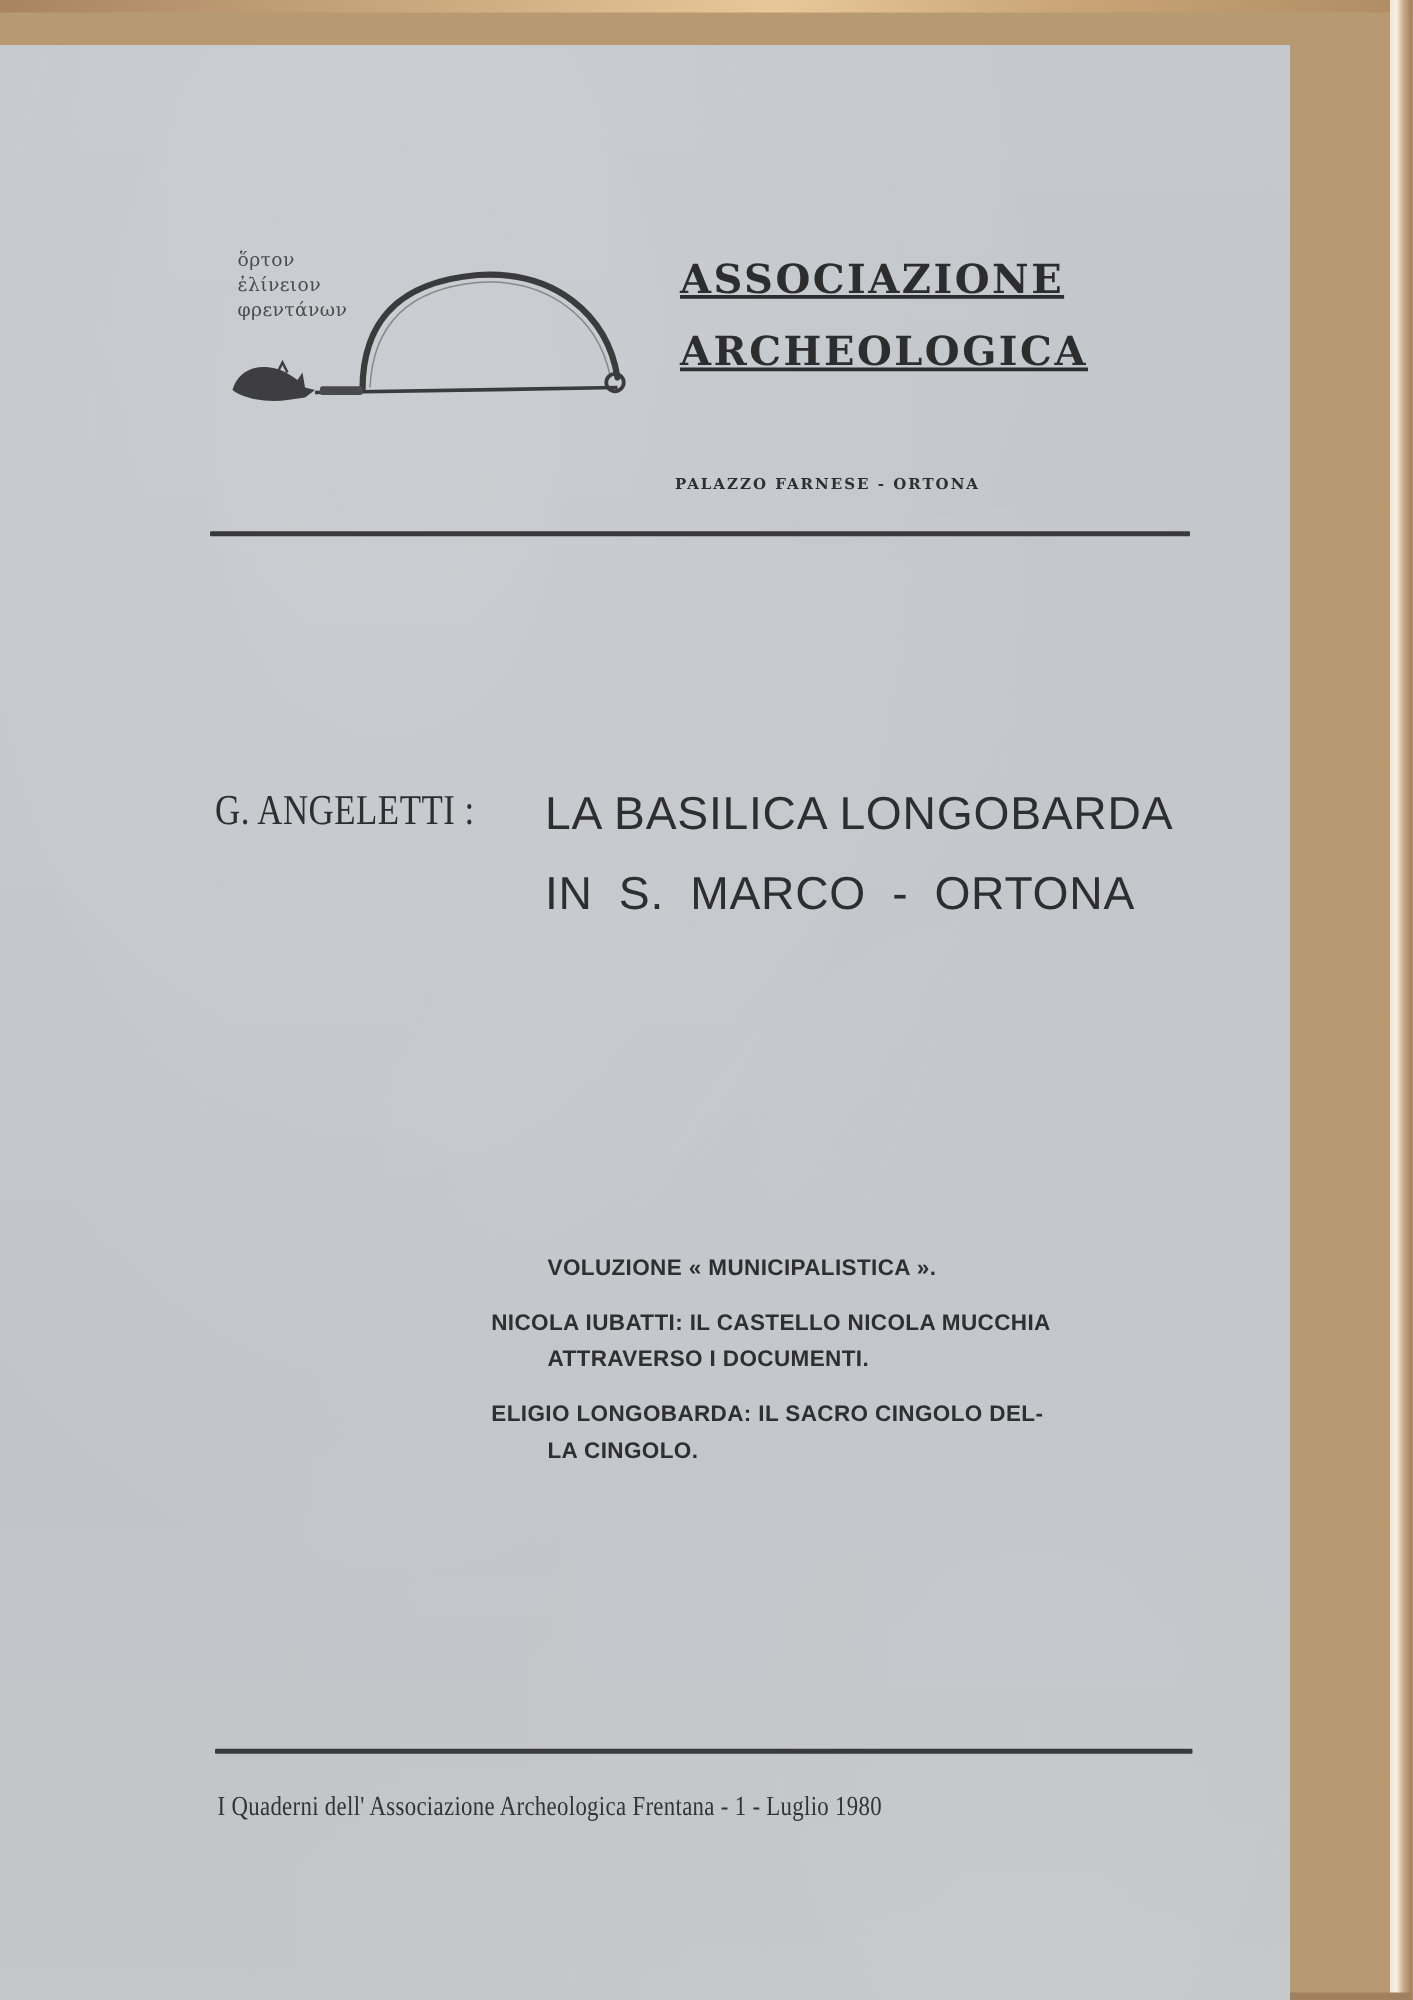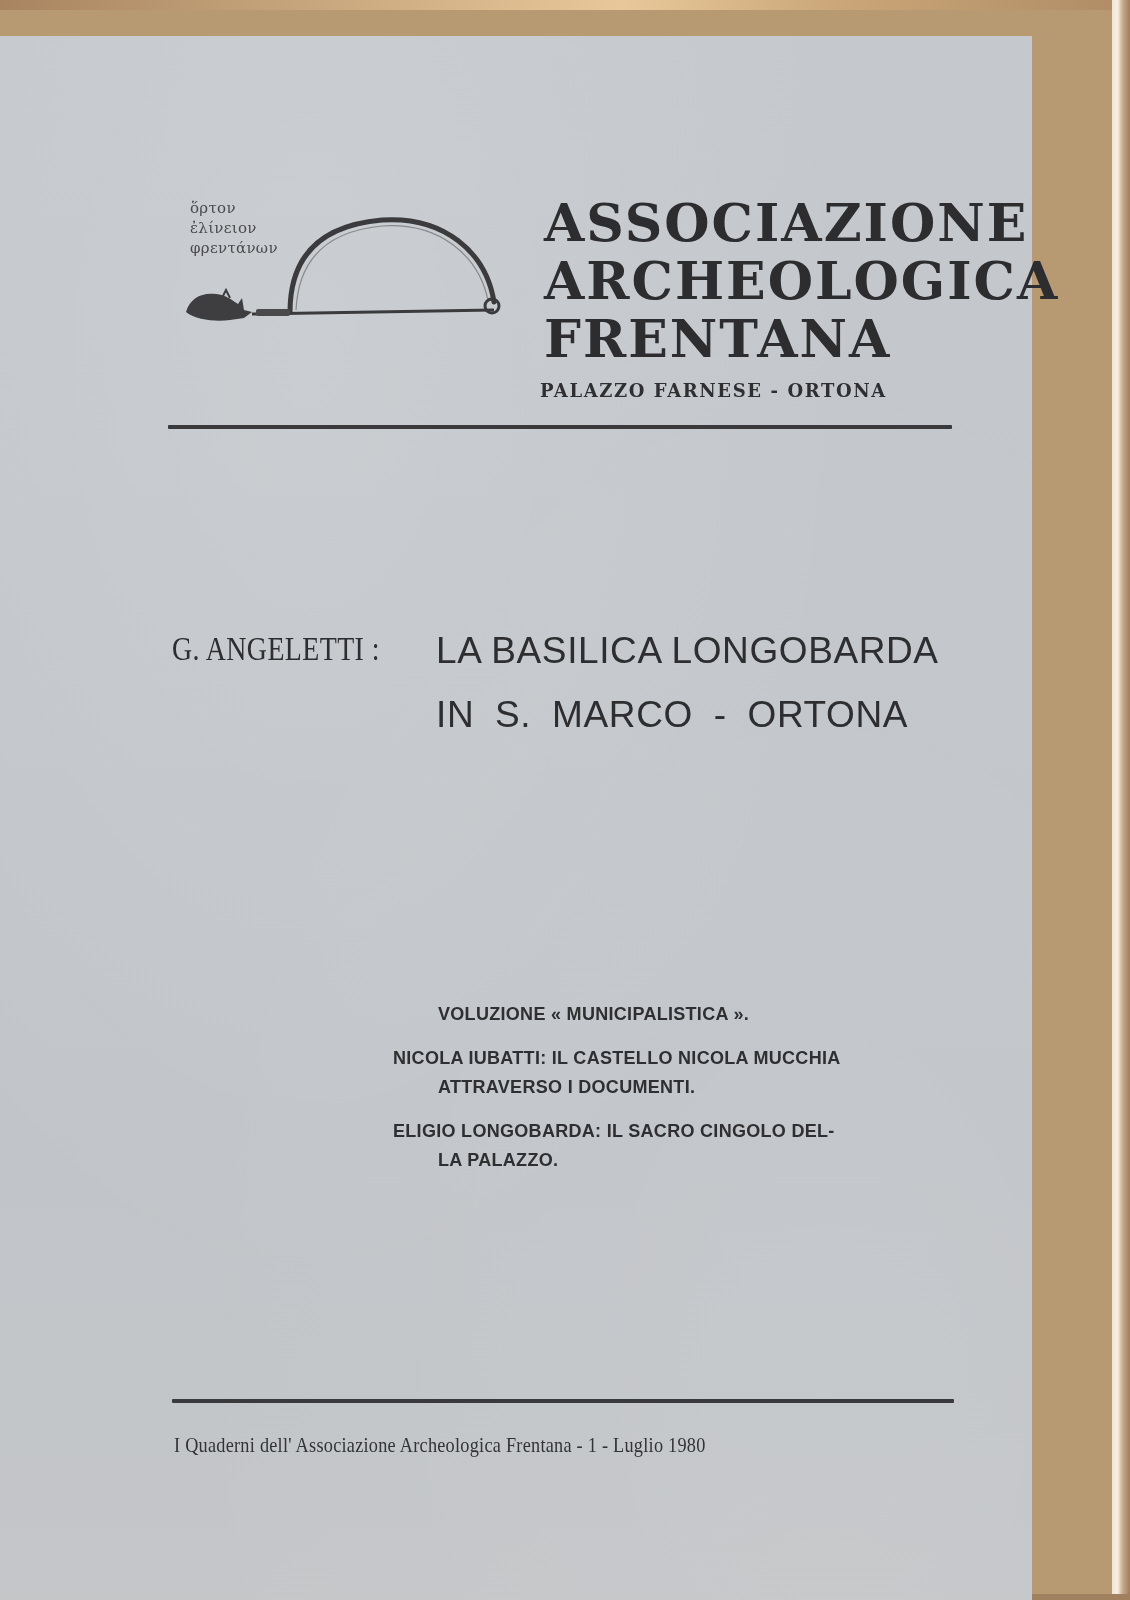--- a/index.html
+++ b/index.html
@@ -51,34 +51,35 @@
       letter-spacing: 0.3px;
     }
     .logo svg { position: absolute; left: 0; top: 0; }
 
     .assoc-name {
       position: absolute;
       left: 544px; top: 158px;
       width: 420px;
       font-family: "DejaVu Serif", serif;
       font-weight: bold;
-      font-size: 52px;
+      font-size: 32px;
       line-height: 58px;
       color: #2d2d2f;
       letter-spacing: 2px;
       text-transform: uppercase;
+      text-decoration: underline;
     }
     .assoc-name span { display: block; white-space: nowrap; }
 
     .assoc-address {
       position: absolute;
       left: 540px; top: 344px;
       font-family: "DejaVu Serif", serif;
       font-weight: bold;
-      font-size: 18px;
+      font-size: 12px;
       letter-spacing: 1.6px;
       color: #2f2f31;
       white-space: nowrap;
     }
 
     .rule {
       position: absolute;
       height: 4px;
       background: #3a3a3c;
       border-radius: 1px;
@@ -177,21 +178,20 @@
       <path d="M4 118 C 8 104, 20 98, 34 100 C 44 101, 50 106, 56 110 L 60 104 L 62 116 L 70 118 L 62 124 L 48 126 C 34 128, 14 126, 4 118 Z" fill="#3e3e40"></path>
       <path d="M40 104 L 44 96 L 48 104" fill="none" stroke="#3e3e40" stroke-width="2"></path>
 
       <rect x="74" y="115" width="34" height="7" rx="2" fill="#4a4a4c"></rect>
     </svg>
   </div>
 
   <div class="assoc-name">
     <span>Associazione</span>
     <span>Archeologica</span>
-    <span>Frentana</span>
   </div>
 
   <div class="assoc-address">PALAZZO FARNESE - ORTONA</div>
 
   <div class="rule rule-top"></div>
 
   <div class="main-title">
     <div class="line1">
       <span class="author">G. ANGELETTI :</span>
     </div>
@@ -202,20 +202,20 @@
   <div class="contents">
     <div class="entry">
       <span class="cont">VOLUZIONE « MUNICIPALISTICA ».</span>
     </div>
     <div class="entry">
       <span>NICOLA IUBATTI: IL CASTELLO NICOLA MUCCHIA</span>
       <span class="cont">ATTRAVERSO I DOCUMENTI.</span>
     </div>
     <div class="entry">
       <span>ELIGIO LONGOBARDA: IL SACRO CINGOLO DEL-</span>
-      <span class="cont">LA PALAZZO.</span>
+      <span class="cont">LA CINGOLO.</span>
     </div>
   </div>
 
   <div class="rule rule-bottom"></div>
 
   <div class="footer-text">I Quaderni dell' Associazione Archeologica Frentana - 1 - Luglio 1980</div>
 </div>
 
 </body></html>

